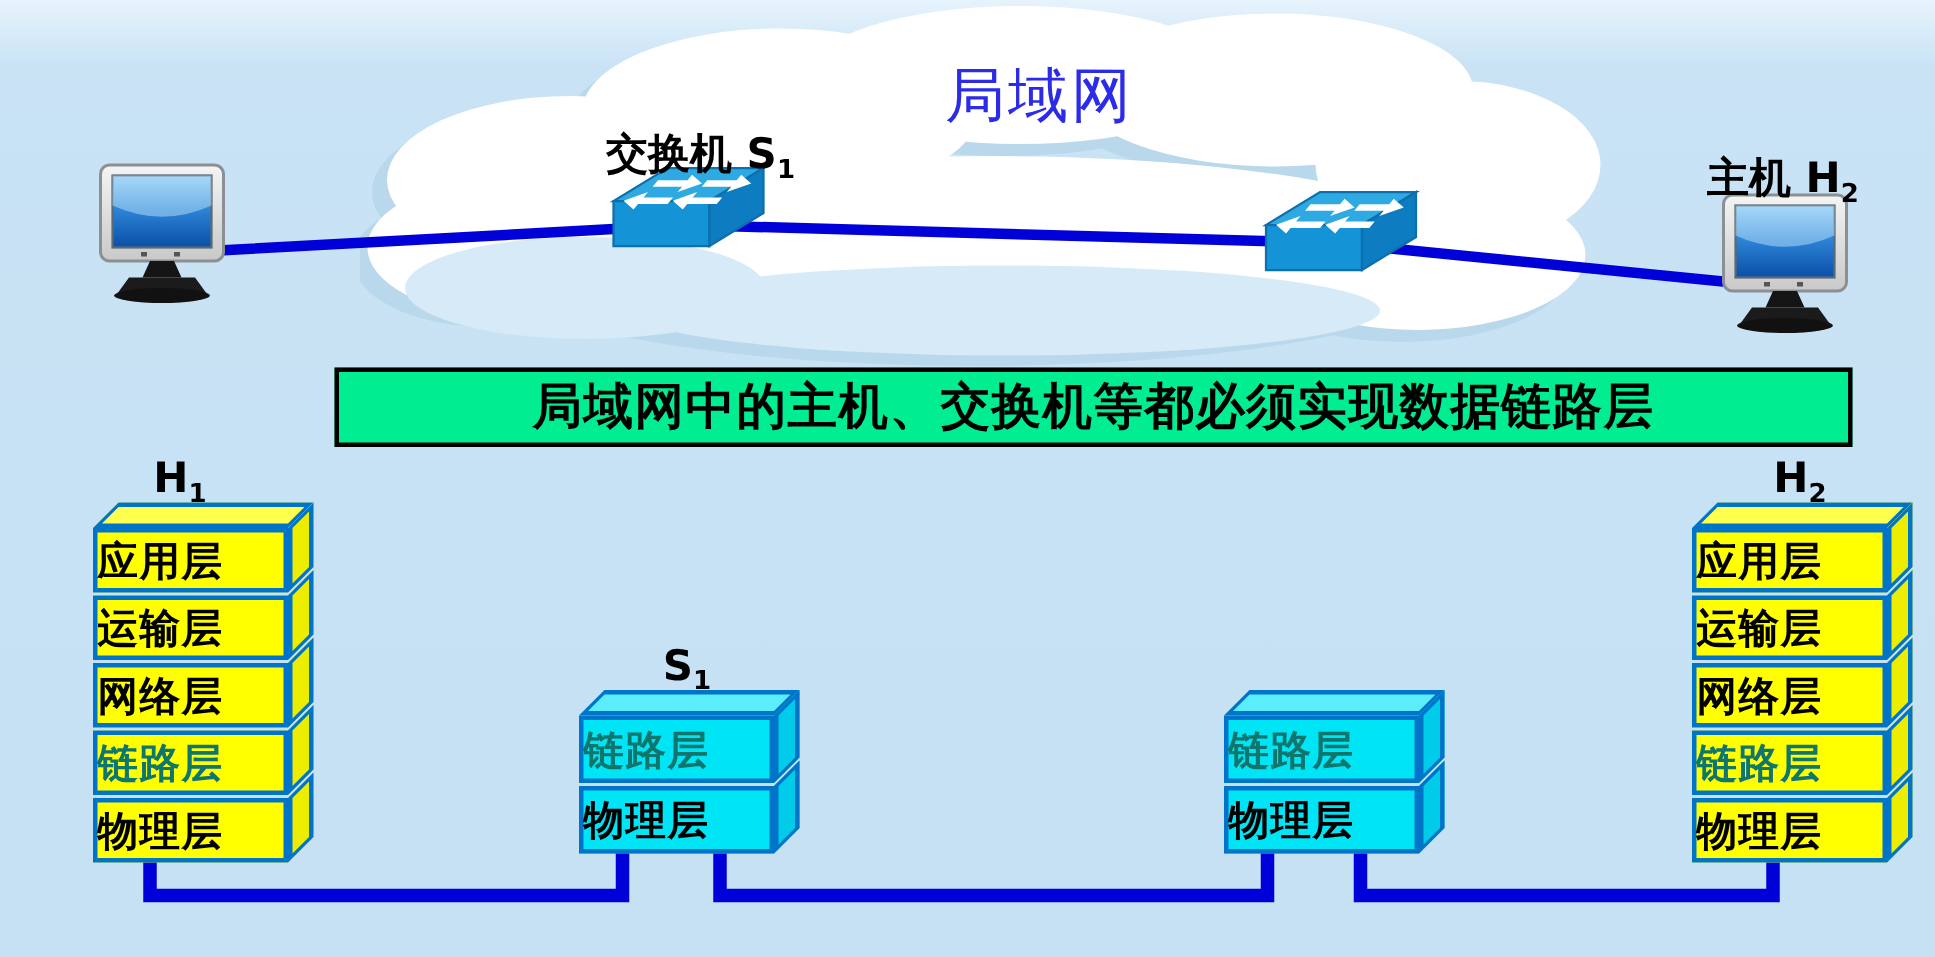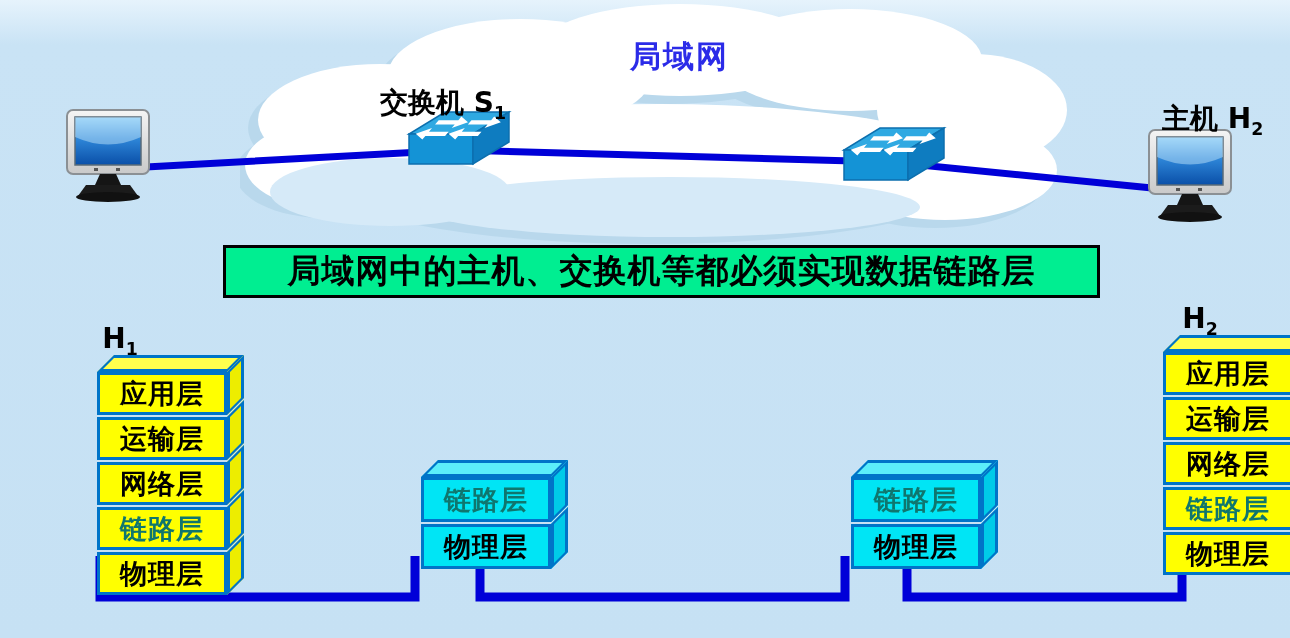--- a/index.html
+++ b/index.html
@@ -3,39 +3,39 @@
 <meta charset="utf-8">
 <style>
   html,body{margin:0;padding:0;}
   body{width:1290px;height:638px;font-family:"DejaVu Sans","Liberation Sans",sans-serif;}
   .stage{position:relative;width:1290px;height:638px;overflow:hidden;
          background:linear-gradient(180deg,#E6F3FC 0%,#C9E3F5 7%,#C6E1F4 100%);}
   svg{display:block;}
   .abs{position:absolute;}
   
   .cloud{left:240px;top:2px;z-index:1;}
-  .lan-label{left:630px;top:36px;z-index:2;font-size:31px;font-weight:700;color:#2B2BE8;letter-spacing:2px;}
+  .lan-label{left:630px;top:36px;z-index:2;font-size:40px;font-weight:400;color:#2B2BE8;letter-spacing:2px;}
   
   .toplines{left:0;top:0;z-index:2;pointer-events:none;}
   
   .dev-label{z-index:4;font-size:28px;font-weight:700;color:#000;}
   .dev-icon{z-index:3;}
   sub{font-size:0.62em;}
   
-  .banner{left:223px;top:245px;width:877px;height:53px;z-index:4;background:#00EE91;border:3px solid #000;
+  .banner{left:223px;top:245px;width:1012px;height:53px;z-index:4;background:#00EE91;border:3px solid #000;
           box-sizing:border-box;display:flex;align-items:center;justify-content:center;
           font-size:33px;font-weight:700;color:#000;letter-spacing:1px;white-space:nowrap;}
   
   .bottomlines{left:0;top:0;z-index:1;pointer-events:none;}
   
   .stack{position:absolute;z-index:2;}
   .stack-title{position:absolute;top:-50px;left:4px;width:136px;text-align:center;
                font-size:28px;font-weight:700;color:#000;}
   .layer{position:relative;width:130px;height:43px;margin-bottom:2px;border:3px solid #0074C8;
-         box-sizing:border-box;display:flex;align-items:center;justify-content:center;margin-left:35px;}
+         box-sizing:border-box;display:flex;align-items:center;}
   .layer.sw{height:45px;}
   .layer.host{background:#FFFF00;}
   .layer.sw{background:#00E5F5;}
   .layer .side{position:absolute;top:-3px;right:-20px;width:17px;height:43px;box-sizing:border-box;
                border:3px solid #0074C8;transform:skewY(-45deg);transform-origin:0 0;}
   .layer.sw .side{height:45px;}
   .layer.host .side{background:#EDED00;}
   .layer.sw .side{background:#00CBE8;}
   .layer .topface{position:absolute;top:-20px;left:-3px;width:130px;height:17px;box-sizing:border-box;
                border:3px solid #0074C8;transform:skewX(-45deg);transform-origin:0 100%;}
@@ -75,22 +75,22 @@
       <ellipse cx="430" cy="205" rx="250" ry="30"></ellipse>
     </g>
   </svg>
 
   <div class="abs lan-label">局域网</div>
 
   <svg class="abs toplines" width="1290" height="300" viewBox="0 0 1290 300">
     <polyline points="146,167 458,150 890,162 1152,188" fill="none" stroke="#0000D8" stroke-width="7"></polyline>
   </svg>
 
-  <div class="abs dev-label" style="left:380px;top:84px;"><span>交换机 S</span><sub>1</sub></div>
-  <div class="abs dev-label" style="left:1138px;top:100px;margin-left:24px;"><span>主机 H</span><sub>2</sub></div>
+  <div class="abs dev-label" style="left:404px;top:84px;"><span>交换机 S</span><sub>1</sub></div>
+  <div class="abs dev-label" style="left:1138px;top:100px;"><span>主机 H</span><sub>2</sub></div>
 
   <svg class="abs dev-icon" style="left:64px;top:108px;" width="88" height="96" viewBox="0 0 88 96">
     <defs>
       <linearGradient id="scr" x1="0" y1="0" x2="0" y2="1">
         <stop offset="0" stop-color="#8FD0F8"></stop>
           <stop offset="0.45" stop-color="#2E86D8"></stop>
           <stop offset="1" stop-color="#0A4FA8"></stop>
       </linearGradient>
       <linearGradient id="bez" x1="0" y1="0" x2="0" y2="1">
         <stop offset="0" stop-color="#F4F4F4"></stop>
@@ -145,21 +145,21 @@
   <div class="abs banner">
     <span>局域网中的主机、交换机等都必须实现数据链路层</span>
   </div>
 
   <svg class="abs bottomlines" width="1290" height="638" viewBox="0 0 1290 638">
     <polyline points="100,556 100,597 415,597 415,556" fill="none" stroke="#0000D8" stroke-width="9"></polyline>
     <polyline points="480,556 480,597 845,597 845,556" fill="none" stroke="#0000D8" stroke-width="9"></polyline>
     <polyline points="907,556 907,597 1182,597 1182,556" fill="none" stroke="#0000D8" stroke-width="9"></polyline>
   </svg>
 
-  <div class="stack" style="left:48px;top:372px;padding-left:14px;">
+  <div class="stack" style="left:48px;top:352px;padding-left:14px;">
     <div class="stack-title"><span>H</span><sub>1</sub></div>
     <div class="layer host">
         <i class="topface"></i>
         <i class="side"></i>
         <span class="lbl">应用层</span>
       </div>
     <div class="layer host">
         <i class="side"></i>
         <span class="lbl">运输层</span>
       </div>
@@ -171,20 +171,21 @@
         <i class="side"></i>
         <span class="lbl magenta">链路层</span>
       </div>
     <div class="layer host">
         <i class="side"></i>
         <span class="lbl">物理层</span>
       </div>
   </div>
 
   <div class="stack" style="left:386px;top:477px;">
+    <div class="stack-title"><span>S</span><sub>1</sub></div>
     <div class="layer sw">
         <i class="topface"></i>
         <i class="side"></i>
         <span class="lbl magenta">链路层</span>
       </div>
     <div class="layer sw">
         <i class="side"></i>
         <span class="lbl">物理层</span>
       </div>
   </div>

